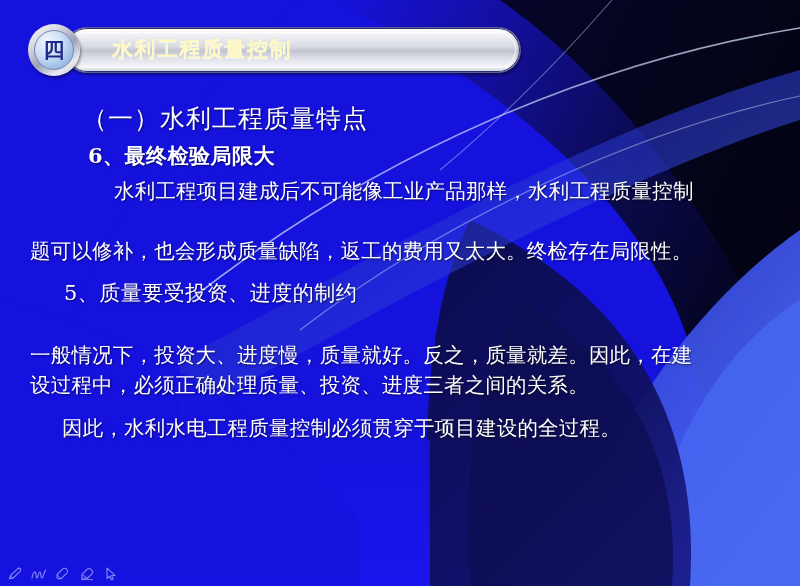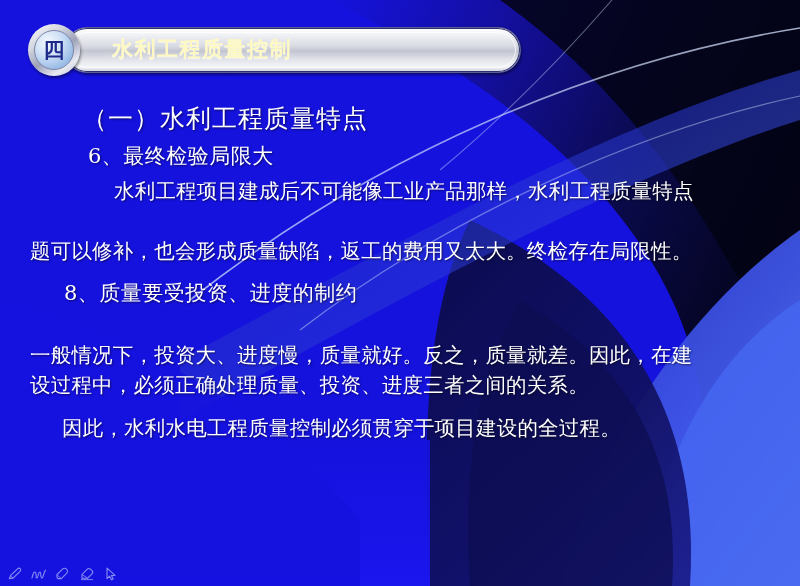--- a/index.html
+++ b/index.html
@@ -135,20 +135,21 @@
     font-size: 25px;
     line-height: 32px;
     letter-spacing: 1px;
   }
   .heading-2 {
     left: 88px;
     top: 142px;
     font-size: 21px;
     line-height: 28px;
     letter-spacing: 0.5px;
+    font-weight: bold;
   }
   .heading-3 {
     left: 64px;
     top: 279px;
     font-size: 21px;
     line-height: 28px;
     letter-spacing: 0.5px;
   }
   .para {
     font-size: 20.5px;
@@ -255,24 +256,24 @@
     </div>
     <div class="banner-title">水利工程质量控制</div>
   </div>
 
   <div class="content">
 
     <div class="txt heading-1">（一）水利工程质量特点</div>
 
     <div class="txt heading-2">6、最终检验局限大</div>
 
-    <div class="txt para p1a">水利工程项目建成后不可能像工业产品那样，水利工程质量特点</div>
+    <div class="txt para p1a">水利工程项目建成后不可能像工业产品那样，水利工程质量控制</div>
     <div class="txt para p1c">题可以修补，也会形成质量缺陷，返工的费用又太大。终检存在局限性。</div>
 
-    <div class="txt heading-3">8、质量要受投资、进度的制约</div>
+    <div class="txt heading-3">5、质量要受投资、进度的制约</div>
 
     <div class="txt para p2b">一般情况下，投资大、进度慢，质量就好。反之，质量就差。因此，在建</div>
     <div class="txt para p2c">设过程中，必须正确处理质量、投资、进度三者之间的关系。</div>
 
     <div class="txt para p3a">因此，水利水电工程质量控制必须贯穿于项目建设的全过程。</div>
   </div>
 
   <div class="toolbar">
 
     <svg class="tool" viewBox="0 0 18 16">

